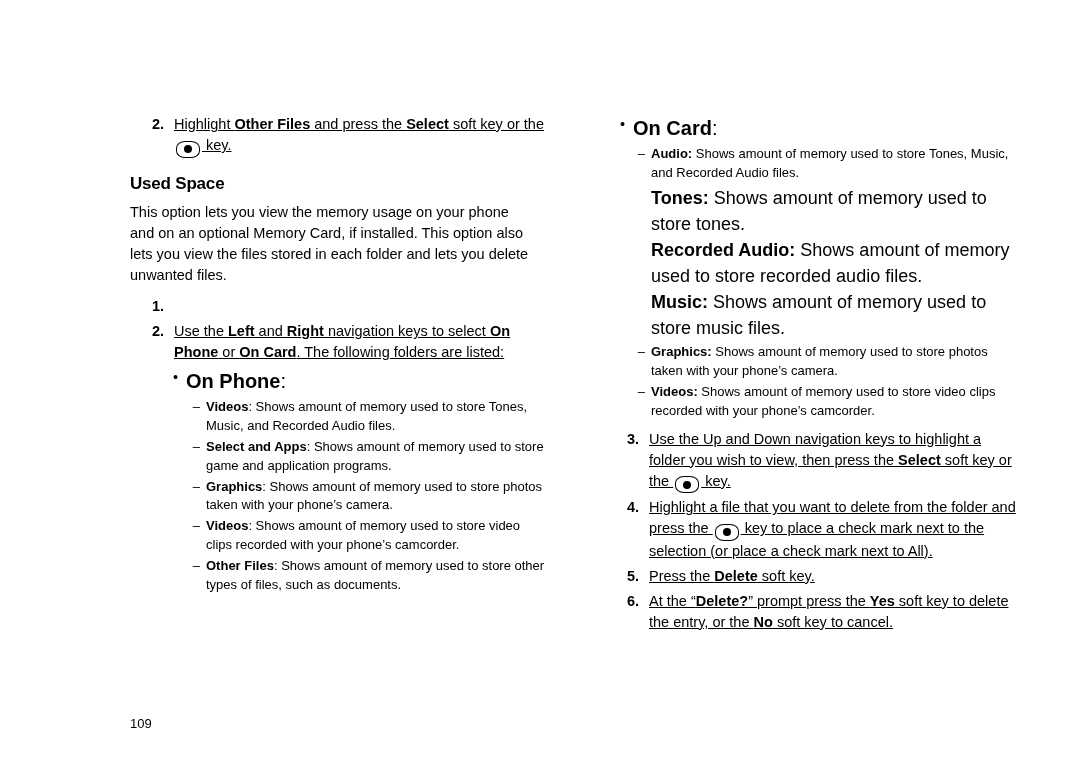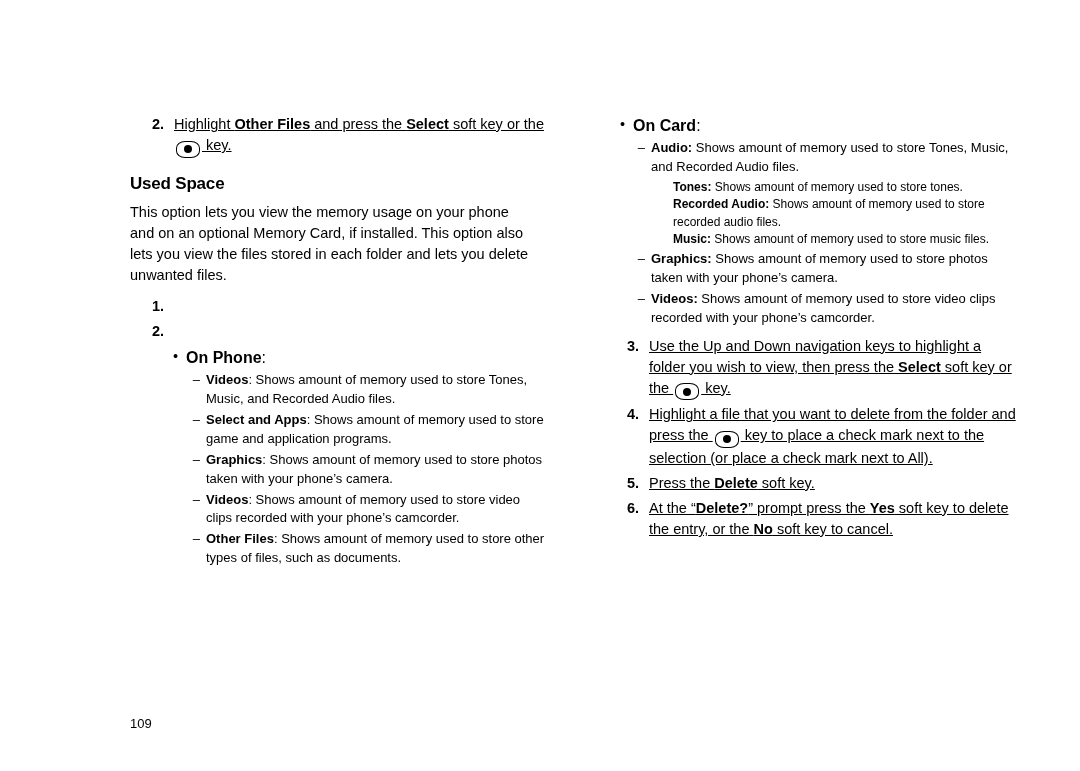--- a/index.html
+++ b/index.html
@@ -52,42 +52,42 @@
   .bulleted {
     display: flex;
     margin: 4px 0 2px 0;
   }
   .bulleted .bullet {
     width: 48px;
     flex: 0 0 48px;
     text-align: right;
     padding-right: 8px;
   }
-  .bulleted .body { flex: 1; font-size: 16px; font-family: Arial, Helvetica, sans-serif; }
+  .bulleted .body { flex: 1; font-size: 20px; font-family: Arial, Helvetica, sans-serif; }
 
   .dashitem {
     display: flex;
     font-size: 13px;
     margin: 2px 0 2px 0;
     font-family: Arial, Helvetica, sans-serif;
   }
   .dashitem .dash {
     width: 70px;
     flex: 0 0 70px;
     text-align: right;
     padding-right: 6px;
   }
   .dashitem .body { flex: 1; }
 
   .right .bulleted .bullet { width: 20px; flex:0 0 20px; }
   .right .dashitem .dash { width: 40px; flex:0 0 40px; }
 
   .sub-indent {
-    margin-left: 68px;
-    font-size: 12px;
+    margin-left: 46px;
+    font-size: 18px;
   }
 
   b { font-weight: bold; }
 
   .keyicon {
     display: inline-flex;
     align-items: center;
     justify-content: center;
     width: 22px;
     height: 15px;
@@ -133,20 +133,23 @@
     <div class="section-head">Used Space</div>
 
     <div class="intro">This option lets you view the memory usage on your phone and on an optional Memory Card, if installed. This option also lets you view the files stored in each folder and lets you delete unwanted files.</div>
 
     <div class="numitem">
       <div class="num">1.</div>
     </div>
 
     <div class="numitem">
       <div class="num">2.</div>
+      <div class="body">
+        <span>Use the </span><b>Left</b><span> and </span><b>Right</b><span> navigation keys to select </span><b>On Phone</b><span> or </span><b>On Card</b><span>. The following folders are listed:</span>
+      </div>
     </div>
 
     <div class="bulleted">
       <div class="bullet">•</div>
       <div class="body"><b>On Phone</b>:</div>
     </div>
 
     <div class="dashitem">
       <div class="dash">–</div>
       <div class="body"><b>Videos</b><span>: Shows amount of memory used to store Tones, Music, and Recorded Audio files.</span></div>

